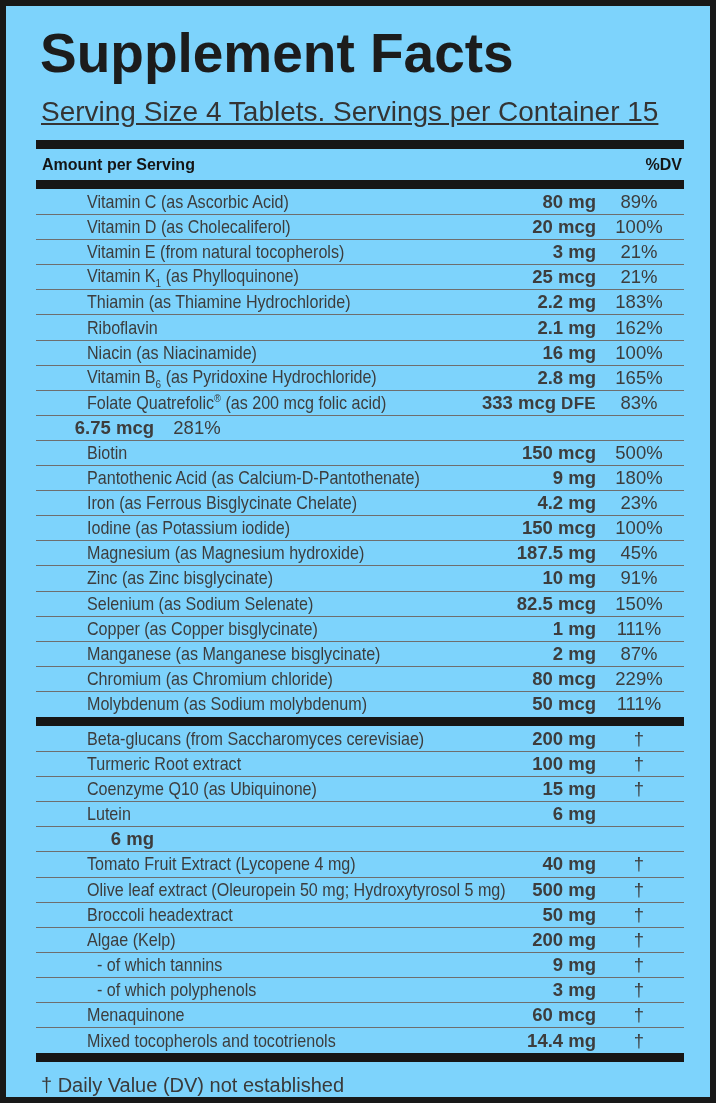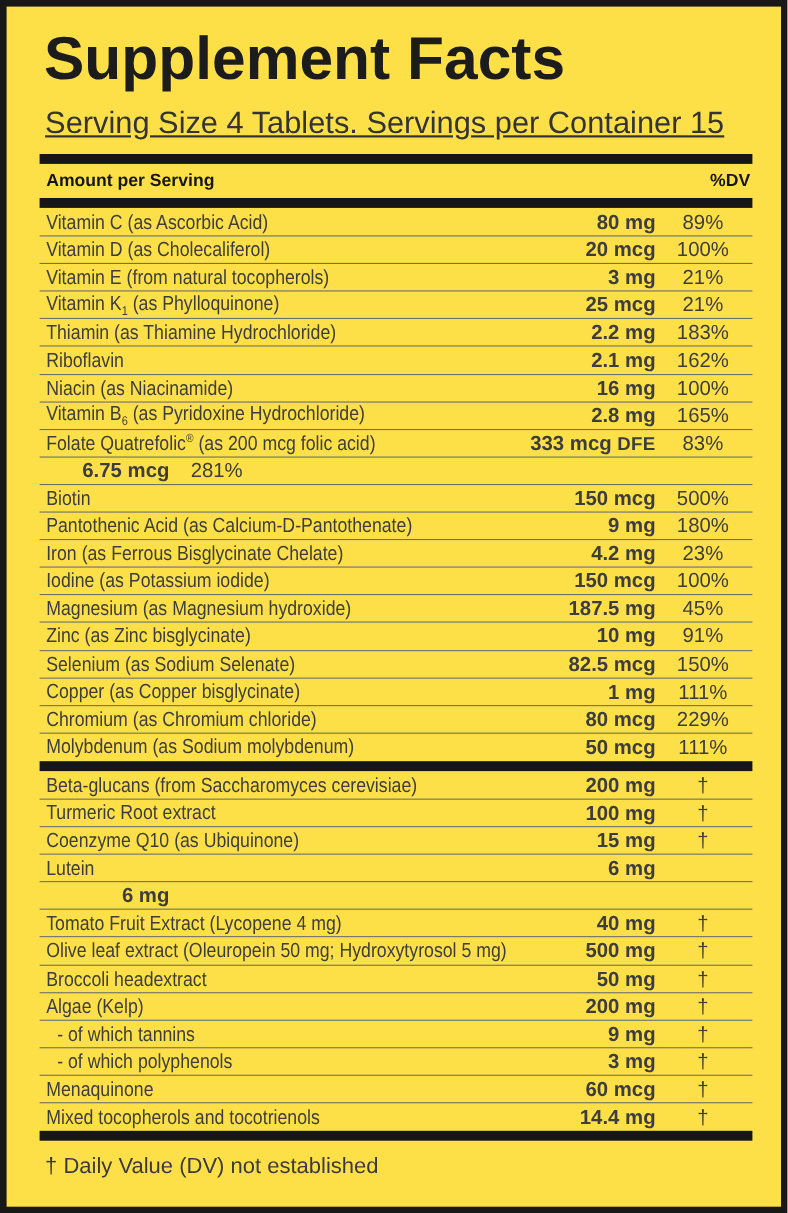--- a/index.html
+++ b/index.html
@@ -1,20 +1,20 @@
 <!DOCTYPE html>
 <html><head>
 <meta charset="utf-8">
 <style>
   html,body { margin:0; padding:0; background:#ffffff; }
   .label {
     position: relative;
     width: 716px; height: 1103px;
     box-sizing: border-box;
-    background: #fde047;
+    background: #7dd3fc;
     border: 6px solid #181818;
     padding: 10px 26px 0 30px;
     font-family: "Liberation Sans", "DejaVu Sans", sans-serif;
     font-stretch: semi-condensed;
     color: #3d3d3d;
     overflow: hidden;
   }
   .title {
     margin: 8px 0 0 4px;
     font-size: 55px;
@@ -48,21 +48,21 @@
   .row {
     display: flex;
     align-items: center;
     height: 25.1px;
     box-sizing: border-box;
     border-bottom: 1.4px solid #6e6e6e;
     font-size: 18.5px;
     color: #3d3d3d;
   }
   .row:last-child { border-bottom: none; }
-  .nm { flex: 1 1 auto; min-width: 0; padding-left: 6px; }
+  .nm { flex: 1 1 auto; min-width: 0; padding-left: 6px; margin-left: 45px; }
   .nm-inner {
     display: inline-block;
     white-space: nowrap;
     transform: scaleX(0.87);
     transform-origin: 0 50%;
   }
   .nm-inner sub { font-size: 0.62em; }
   .nm-inner sup { font-size: 0.58em; }
   .indent .nm { padding-left: 16px; }
   .amt { flex: 0 0 118px; text-align: right; white-space: nowrap; font-weight: bold; }
@@ -172,20 +172,25 @@
         <span class="nm"><span class="nm-inner"><span>Selenium (as Sodium Selenate)</span></span></span>
         <span class="amt">82.5 mcg</span>
         <span class="dv">150%</span>
       </div>
       <div class="row">
         <span class="nm"><span class="nm-inner"><span>Copper (as Copper bisglycinate)</span></span></span>
         <span class="amt">1 mg</span>
         <span class="dv">111%</span>
       </div>
       <div class="row">
+        <span class="nm"><span class="nm-inner"><span>Manganese (as Manganese bisglycinate)</span></span></span>
+        <span class="amt">2 mg</span>
+        <span class="dv">87%</span>
+      </div>
+      <div class="row">
         <span class="nm"><span class="nm-inner"><span>Chromium (as Chromium chloride)</span></span></span>
         <span class="amt">80 mcg</span>
         <span class="dv">229%</span>
       </div>
       <div class="row">
         <span class="nm"><span class="nm-inner"><span>Molybdenum (as Sodium molybdenum)</span></span></span>
         <span class="amt">50 mcg</span>
         <span class="dv">111%</span>
       </div>
     </div>

